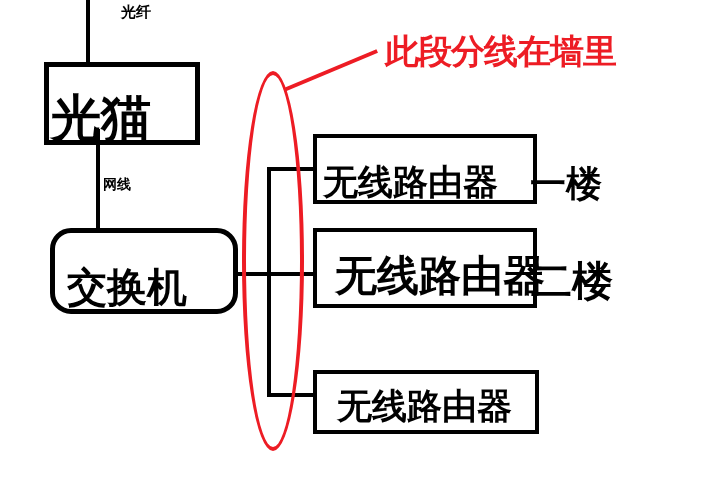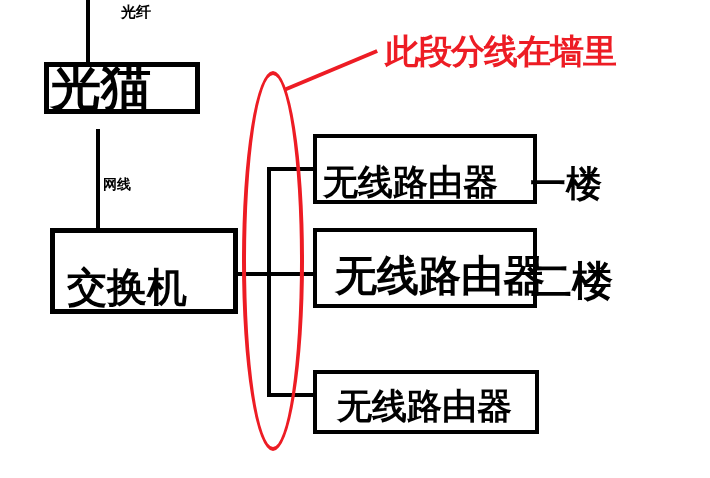--- a/index.html
+++ b/index.html
@@ -29,29 +29,29 @@
     line-height: 1;
     white-space: nowrap;
     font-weight: 700;
   }
 
   
   .fiber-line  { left: 86px;  top: 0;      width: 4px;  height: 64px; }
   .fiber-label { left: 106px; top: 5px;    font-size: 15px; margin-left: 15px; }
 
   
-  .modem-box   { left: 44px;  top: 62px;   width: 156px; height: 52px; border-width: 5px; }
+  .modem-box   { left: 44px;  top: 62px;   width: 156px; height: 83px; border-width: 5px; }
   .modem-label { left: 2px;   bottom: -3px; font-size: 50px; }
 
   
   .lan-line    { left: 96px;  top: 129px;  width: 4px;  height: 99px; }
   .lan-label   { left: 103px; top: 177px;  font-size: 14px; }
 
   
-  .switch-box  { left: 50px;  top: 228px;  width: 188px; height: 86px; border-width: 5px; }
+  .switch-box  { left: 50px;  top: 228px;  width: 188px; height: 86px; border-width: 5px; border-radius: 21px; }
   .switch-label{ left: 12px;  bottom: 2px; font-size: 40px; }
 
   
   .trunk-line   { left: 236px; top: 272px; width: 79px; height: 4px; }
   .branch-v     { left: 267px; top: 167px; width: 4px;  height: 230px; }
   .branch-top   { left: 269px; top: 167px; width: 46px; height: 4px; }
   .branch-bottom{ left: 269px; top: 393px; width: 46px; height: 4px; }
 
   
   .router-1 { left: 313px; top: 134px; width: 224px; height: 70px; }

